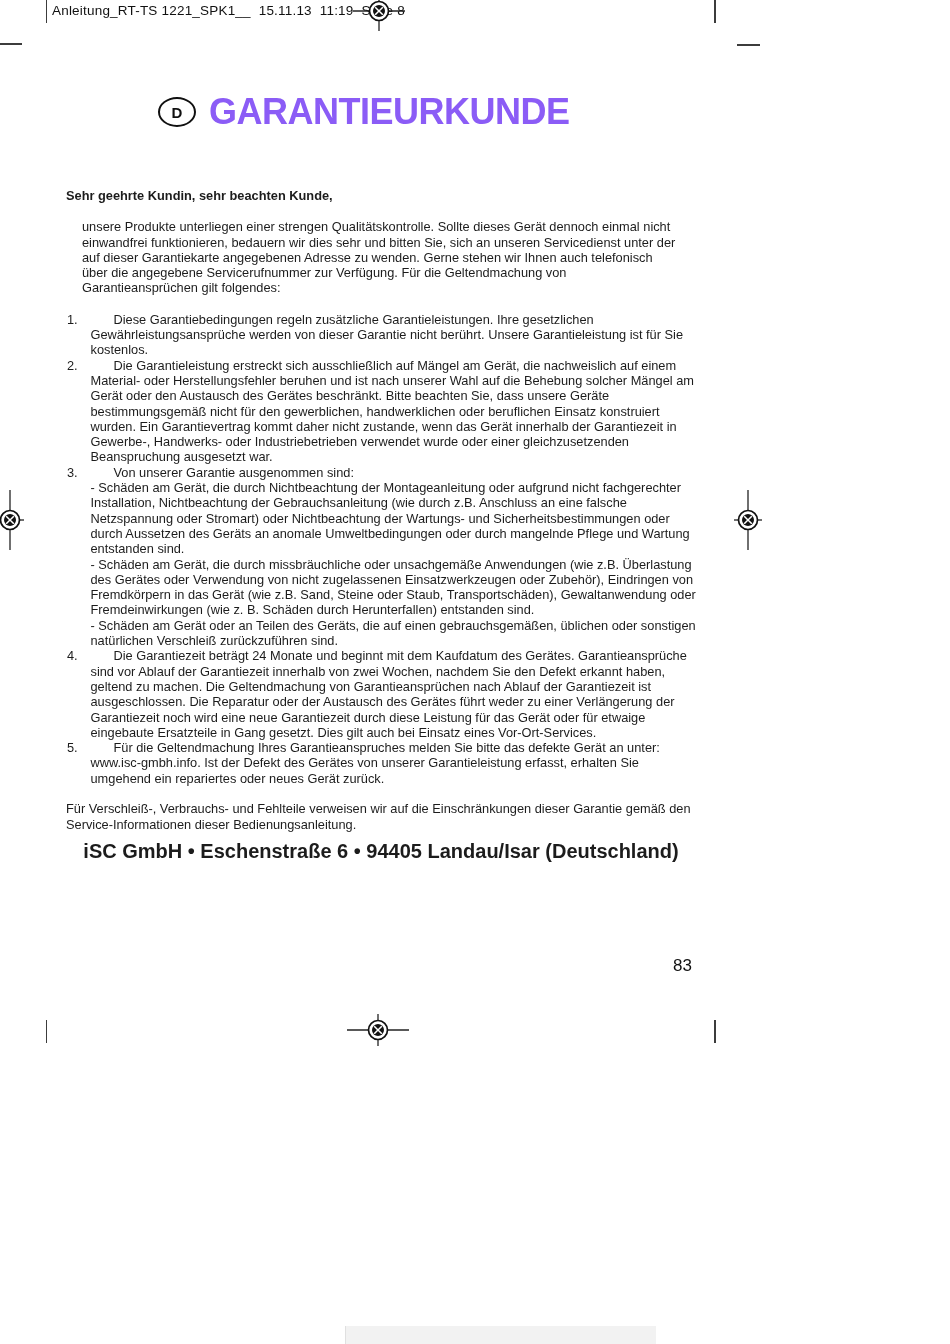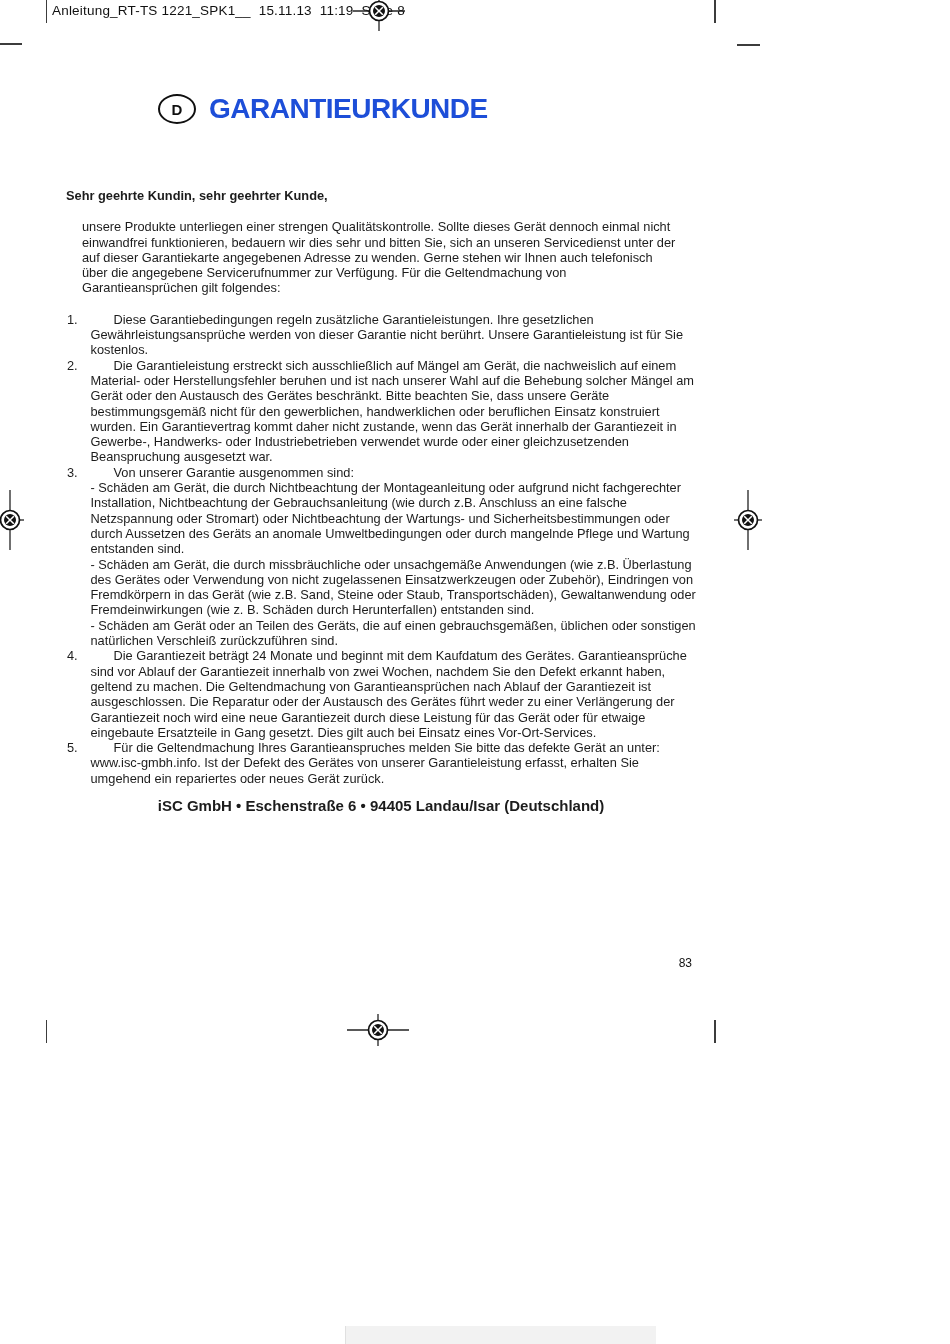--- a/index.html
+++ b/index.html
@@ -36,43 +36,43 @@
     display:flex;align-items:center;gap:13px;
   }
   .lang-badge{
     width:34px;height:26px;
     border:2.6px solid #101010;border-radius:50%;
     display:flex;align-items:center;justify-content:center;
     font-weight:bold;font-size:15px;color:#101010;
     flex:0 0 auto;
   }
   .doc-title{
-    font-size:28px;font-weight:bold;color:#1d4ed8;
+    font-size:36px;font-weight:bold;color:#8b5cf6;
     letter-spacing:-.5px;white-space:nowrap;line-height:1;
   }
   
   .content{
     position:absolute;left:66px;top:188px;width:630px;
     font-size:12.8px;line-height:15.3px;color:#1c1c1c;
   }
   .salutation{font-weight:bold;margin:0;}
   .intro{margin:16px;}
   .terms{margin:0;padding:0;list-style:none;}
   .term{position:relative;padding-left:24.5px;margin:0;}
   .term .num{position:absolute;left:1px;top:0;}
   .term .term-text{white-space:pre-line;margin-left:23px;}
   .closing{margin:15.3px 0 0 0;}
   .address{
     margin:12px 0 0 0;text-align:center;
-    font-weight:bold;font-size:15px;
+    font-weight:bold;font-size:20px;
   }
   
   .page-number{
     position:absolute;left:640px;top:956px;width:52px;
-    text-align:right;font-size:12px;color:#111;
+    text-align:right;font-size:17px;color:#111;
   }
   
   .scan-strip{
     position:absolute;left:345px;top:1326px;width:310px;height:18px;
     background:#f2f2f2;border-left:1px solid #e0e0e0;
   }
 </style>
 </head>
 <body>
 
@@ -122,21 +122,21 @@
     <line x1="-3.8" y1="-3.8" x2="3.8" y2="3.8" stroke="#fff" stroke-width="1.5"></line>
     <line x1="-3.8" y1="3.8" x2="3.8" y2="-3.8" stroke="#fff" stroke-width="1.5"></line>
   </svg>
 
   <div class="title-row">
     <div class="lang-badge">D</div>
     <div class="doc-title">GARANTIEURKUNDE</div>
   </div>
 
   <div class="content">
-    <p class="salutation">Sehr geehrte Kundin, sehr geehrter Kunde,</p>
+    <p class="salutation">Sehr geehrte Kundin, sehr beachten Kunde,</p>
     <p class="intro">unsere Produkte unterliegen einer strengen Qualitätskontrolle. Sollte dieses Gerät dennoch einmal nicht einwandfrei funktionieren, bedauern wir dies sehr und bitten Sie, sich an unseren Servicedienst unter der auf dieser Garantiekarte angegebenen Adresse zu wenden. Gerne stehen wir Ihnen auch telefonisch über die angegebene Servicerufnummer zur Verfügung. Für die Geltendmachung von Garantieansprüchen gilt folgendes:</p>
 
     <ol class="terms">
       <li class="term">
         <span class="num">1.</span>
         <span class="term-text">Diese Garantiebedingungen regeln zusätzliche Garantieleistungen. Ihre gesetzlichen Gewährleistungsansprüche werden von dieser Garantie nicht berührt. Unsere Garantieleistung ist für Sie kostenlos.</span>
       </li>
       <li class="term">
         <span class="num">2.</span>
         <span class="term-text">Die Garantieleistung erstreckt sich ausschließlich auf Mängel am Gerät, die nachweislich auf einem Material- oder Herstellungsfehler beruhen und ist nach unserer Wahl auf die Behebung solcher Mängel am Gerät oder den Austausch des Gerätes beschränkt. Bitte beachten Sie, dass unsere Geräte bestimmungsgemäß nicht für den gewerblichen, handwerklichen oder beruflichen Einsatz konstruiert wurden. Ein Garantievertrag kommt daher nicht zustande, wenn das Gerät innerhalb der Garantiezeit in Gewerbe-, Handwerks- oder Industriebetrieben verwendet wurde oder einer gleichzusetzenden Beanspruchung ausgesetzt war.</span>
@@ -151,20 +151,21 @@
       <li class="term">
         <span class="num">4.</span>
         <span class="term-text">Die Garantiezeit beträgt 24 Monate und beginnt mit dem Kaufdatum des Gerätes. Garantieansprüche sind vor Ablauf der Garantiezeit innerhalb von zwei Wochen, nachdem Sie den Defekt erkannt haben, geltend zu machen. Die Geltendmachung von Garantieansprüchen nach Ablauf der Garantiezeit ist ausgeschlossen. Die Reparatur oder der Austausch des Gerätes führt weder zu einer Verlängerung der Garantiezeit noch wird eine neue Garantiezeit durch diese Leistung für das Gerät oder für etwaige eingebaute Ersatzteile in Gang gesetzt. Dies gilt auch bei Einsatz eines Vor-Ort-Services.</span>
       </li>
       <li class="term">
         <span class="num">5.</span>
         <span class="term-text">Für die Geltendmachung Ihres Garantieanspruches melden Sie bitte das defekte Gerät an unter: www.isc-gmbh.info. Ist der Defekt des Gerätes von unserer Garantieleistung erfasst, erhalten Sie umgehend ein repariertes oder neues Gerät zurück.</span>
       </li>
     </ol>
 
+    <p class="closing">Für Verschleiß-, Verbrauchs- und Fehlteile verweisen wir auf die Einschränkungen dieser Garantie gemäß den Service-Informationen dieser Bedienungsanleitung.</p>
 
     <p class="address">iSC GmbH • Eschenstraße 6 • 94405 Landau/Isar (Deutschland)</p>
   </div>
 
   <div class="page-number">83</div>
 
   <div class="scan-strip"></div>
 
 </div>
 

